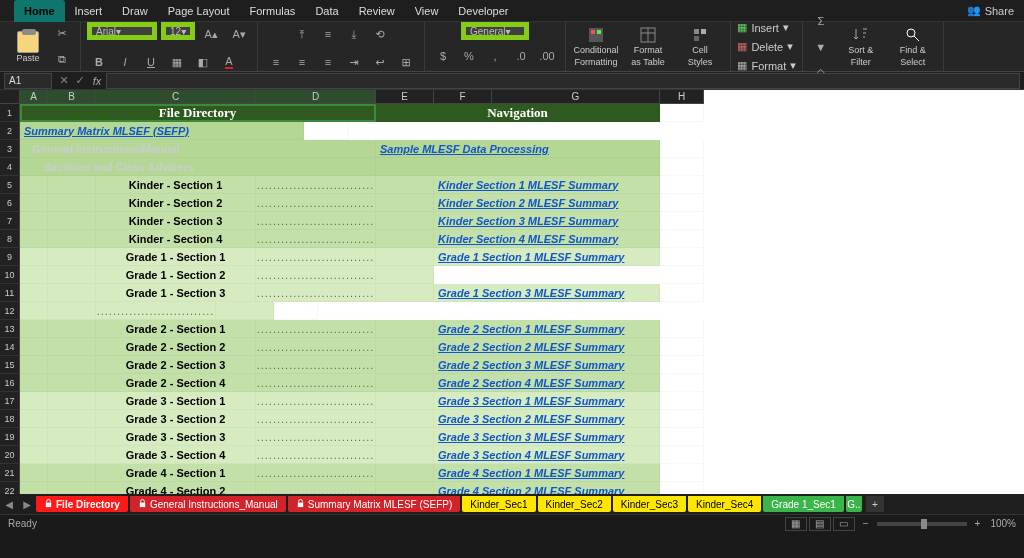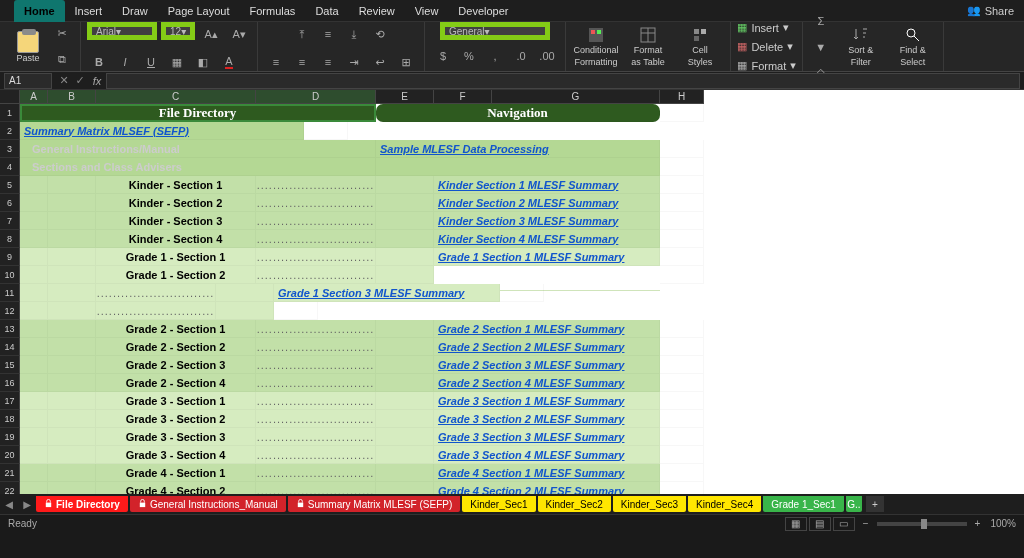--- a/index.html
+++ b/index.html
@@ -139,21 +139,21 @@
     <div style="display:flex;gap:2px">
       <div class="rbtn">≡</div>
       <div class="rbtn">≡</div>
       <div class="rbtn">≡</div>
       <div class="rbtn">⇥</div>
       <div class="rbtn">↩</div>
       <div class="rbtn">⊞</div>
     </div>
   </div>
   <div class="rgroup" style="flex-direction:column;gap:4px">
-    <div class="combo" style="width:110px"><span>General</span> ▾</div>
+    <div class="combo" style="width:68px"><span>General</span> ▾</div>
     <div style="display:flex;gap:2px">
       <div class="rbtn">$</div>
       <div class="rbtn">%</div>
       <div class="rbtn">,</div>
       <div class="rbtn">.0</div>
       <div class="rbtn">.00</div>
     </div>
   </div>
   <div class="rgroup">
     <div class="stackbtn">
@@ -235,41 +235,41 @@
       <div class="c cD sel">D</div>
       <div class="c cE">E</div>
       <div class="c cF">F</div>
       <div class="c cG">G</div>
       <div class="c cH">H</div>
     </div>
     <div class="bodyrows" id="bodyrows">
         <div class="row">
           <div class="rh">1</div>
           <div class="cell hdrDark activecell" style="width: 356px;">File Directory</div>
-          <div class="cell hdrDark" style="width: 284px; border-radius: 7px;">Navigation</div>
+          <div class="cell hdrDark" style="width: 284px;">Navigation</div>
           <div class="cell cH"></div>
         </div>
         <div class="row">
           <div class="rh">2</div>
           <div class="cell r-header1" style="width: 284px;">
             <span class="link">Summary Matrix MLSEF (SEFP)</span>
           </div>
           <div class="cell cH"></div>
         </div>
         <div class="row">
           <div class="rh">3</div>
           <div class="cell r-header1" style="width: 356px; font-weight: bold; padding-left: 12px;">General Instructions/Manual</div>
           <div class="cell r-header1" style="width: 284px;">
             <span class="link">Sample MLESF Data Processing</span>
           </div>
           <div class="cell cH"></div>
         </div>
         <div class="row">
           <div class="rh">4</div>
-          <div class="cell r-header1" style="width: 356px; font-weight: bold; padding-left: 12px;">Sections and Class Advisers</div>
+          <div class="cell r-header1" style="width: 356px; font-weight: bold; padding-left: 24px;">Sections and Class Advisers</div>
           <div class="cell r-header1" style="width: 284px;"></div>
           <div class="cell cH"></div>
         </div>
         <div class="row">
           <div class="rh">5</div>
           <div class="cell cA r-odd"></div>
           <div class="cell cB r-odd"></div>
           <div class="cell cC r-odd sectext">Kinder - Section 1</div>
           <div class="cell cD r-odd dots">...................................</div>
           <div class="cell cE r-odd"></div>
@@ -335,20 +335,21 @@
           <div class="cell cE r-even"></div>
           <div class="cell r-even" style="width: 226px; margin-top: 24px;">
             <span class="link">Grade 1 Section 2 MLESF Summary</span>
           </div>
           <div class="cell cH "></div>
         </div>
         <div class="row">
           <div class="rh">11</div>
           <div class="cell cA r-even"></div>
           <div class="cell cB r-even"></div>
+          <div class="cell cC r-even sectext">Grade 1 - Section 3</div>
           <div class="cell cD r-even dots">...................................</div>
           <div class="cell cE r-even"></div>
           <div class="cell r-even" style="width: 226px;">
             <span class="link">Grade 1 Section 3 MLESF Summary</span>
           </div>
           <div class="cell cH "></div>
         </div>
         <div class="row">
           <div class="rh">12</div>
           <div class="cell cA r-even"></div>

